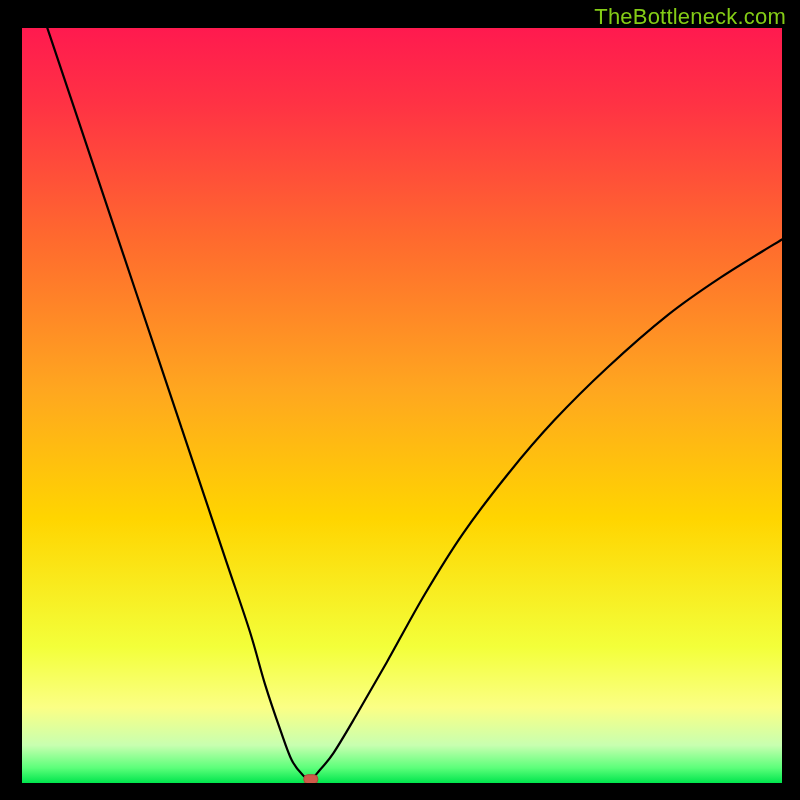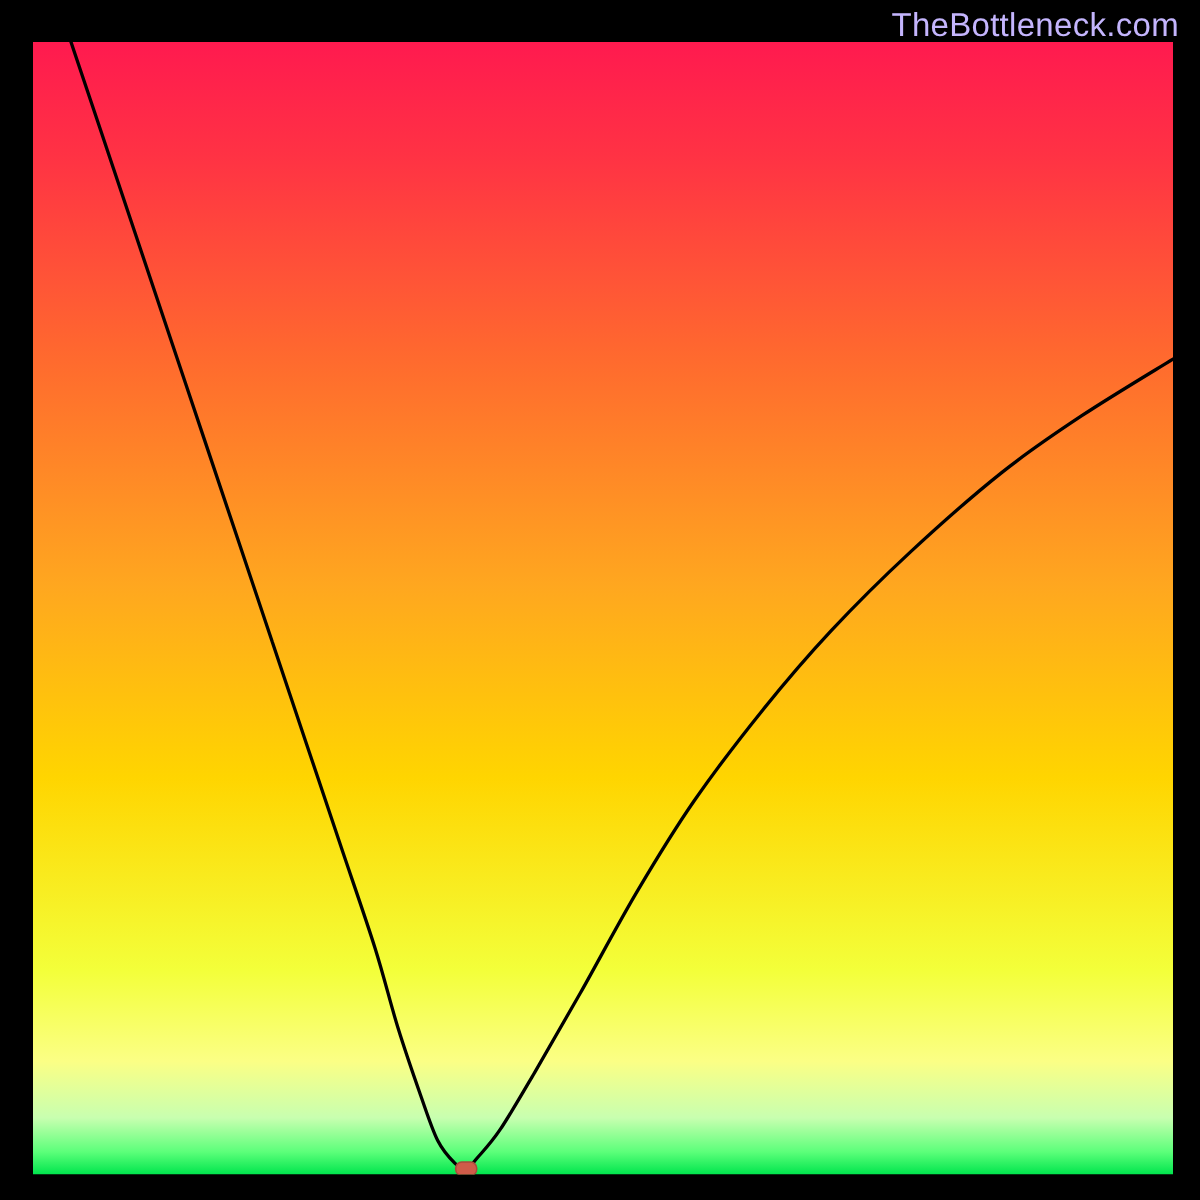--- a/index.html
+++ b/index.html
@@ -8,21 +8,21 @@
     height: 800px;
     background: #000;
     position: relative;
     font-family: Arial, Helvetica, sans-serif;
     overflow: hidden;
   }
   .watermark {
     position: absolute;
     top: 4px;
     right: 14px;
-    color: #c4b5fd;
+    color: #84cc16;
     font-size: 22px;
     font-weight: 500;
     z-index: 10;
     letter-spacing: 0.2px;
   }
   .plot-area {
     position: absolute;
     left: 22px;
     top: 28px;
     width: 760px;

